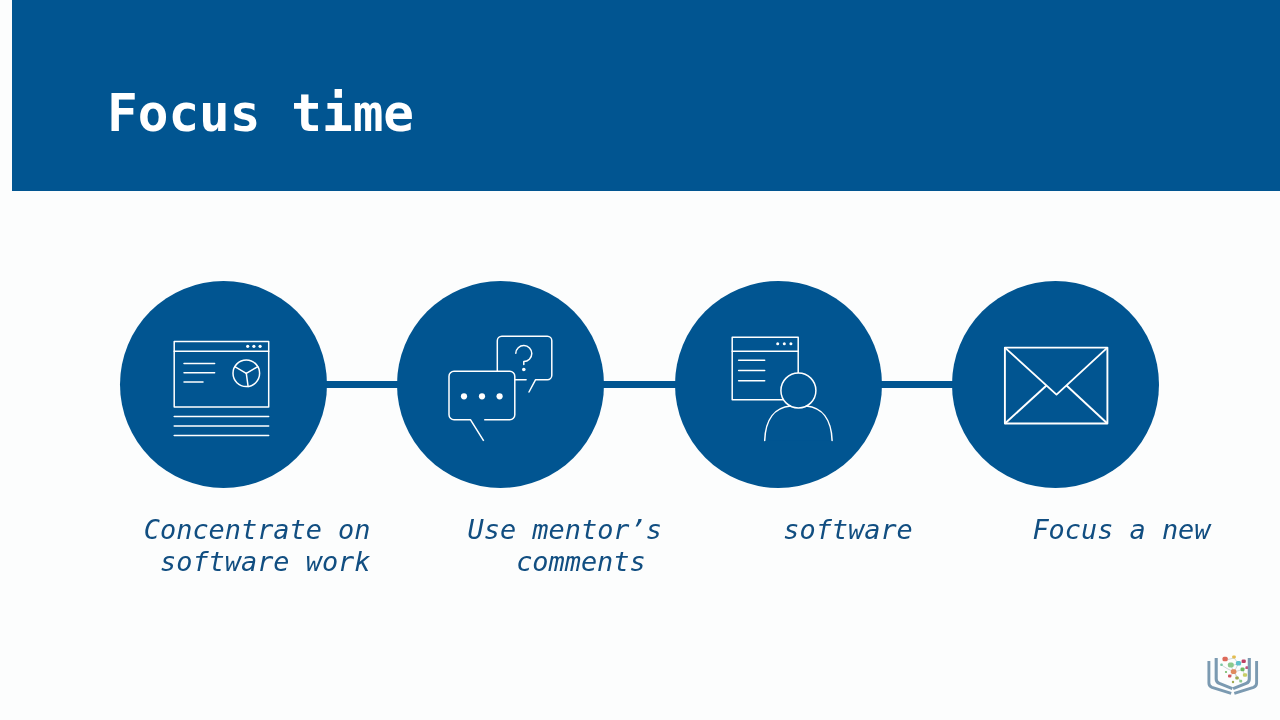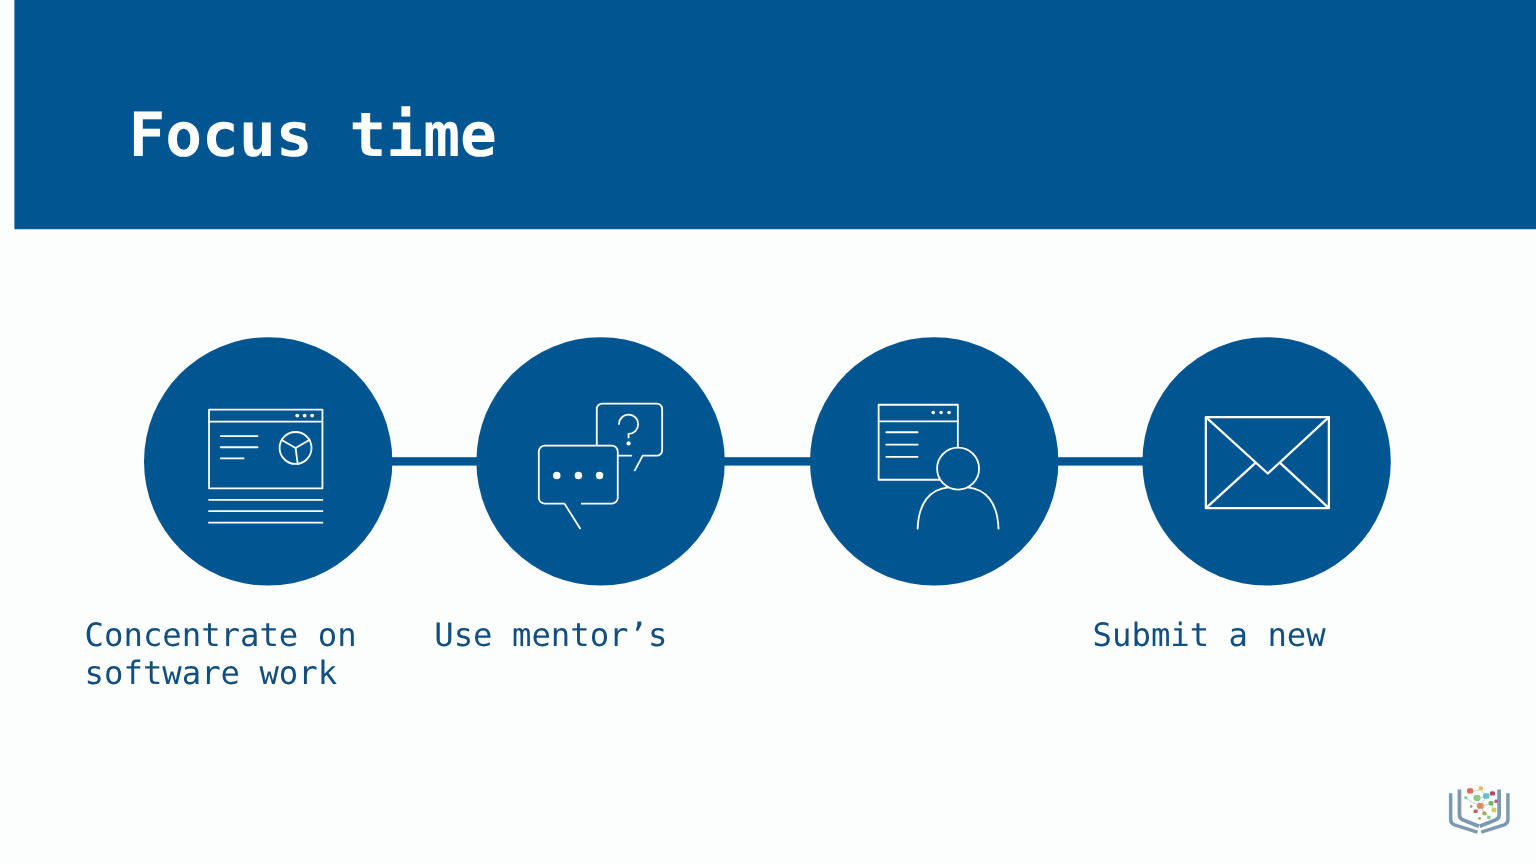--- a/index.html
+++ b/index.html
@@ -43,23 +43,24 @@
     stroke-width: 1.5;
     stroke-linecap: round; stroke-linejoin: round;
   }
   .icon-fill { fill: #ffffff; stroke: none; }
   .icon-bg { fill: var(--brand_blue, #015591); stroke: none; }
   .icon-bg-stroked { fill: var(--brand_blue, #015591); stroke: #ffffff; stroke-width: 1.5; stroke-linejoin: round; }
   .envelope-stroke { stroke: #ffffff; fill: none; stroke-width: 1.9; stroke-linejoin: round; }
   .step-label {
     position: absolute; top: 514px;
     width: 300px;
-    text-align: left;
+    text-align: right;
     font-size: 26.9px; line-height: 32.3px;
     color: var(--label_blue, #114e81);
+    font-style: italic;
   }
   .step-label > div { white-space: pre; }
   #label-1 { left: 70.5px; }
   #label-2 { left: 361.9px; }
   #label-3 { left: 629px; }
   #label-4 { left: 910.5px; }
   .logo {
     position: absolute; left: 1203px; top: 646px;
     width: 60px; height: 52px;
   }
@@ -130,25 +131,27 @@
     <path class="envelope-stroke" d="M 155.4 142.5 L 114.5 104.5"></path>
   </svg>
 </div>
 
 <div class="step-label" id="label-1">
   <div>Concentrate on</div>
   <div>software work</div>
 </div>
 <div class="step-label" id="label-2">
   <div>Use mentor’s</div>
+  <div>comments </div>
 </div>
 <div class="step-label" id="label-3">
+  <div>software </div>
 </div>
 <div class="step-label" id="label-4">
-  <div>Submit a new</div>
+  <div>Focus a new</div>
 </div>
 
 <div class="logo">
   <svg viewBox="0 0 60 52" width="60" height="52">
     <g stroke="#bcc6cc" stroke-width="0.7">
       <line x1="23" y1="14" x2="31" y2="12"></line>
       <line x1="31" y1="12" x2="35.5" y2="17.5"></line>
       <line x1="28" y1="20" x2="35.5" y2="17.5"></line>
       <line x1="31" y1="26" x2="35.5" y2="17.5"></line>
       <line x1="31" y1="26" x2="28" y2="20"></line>

